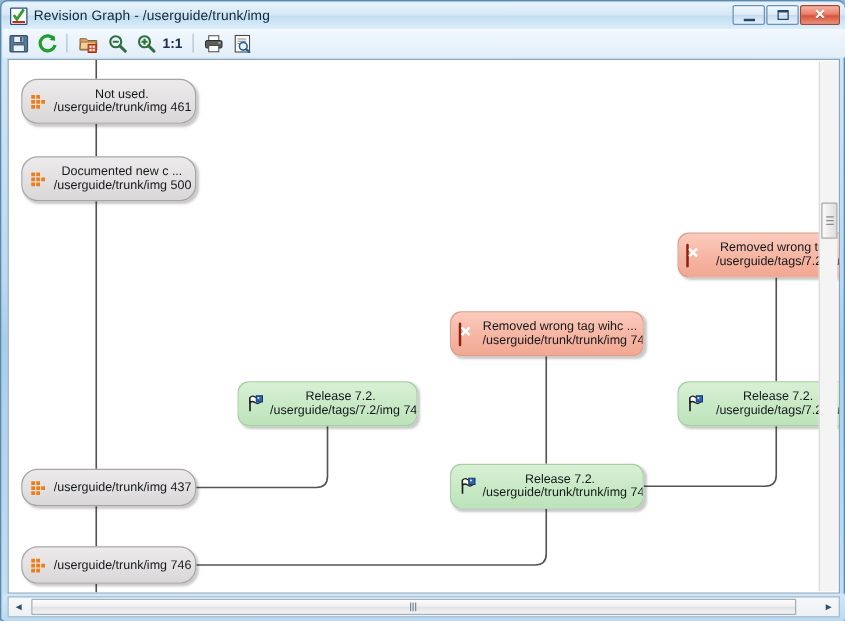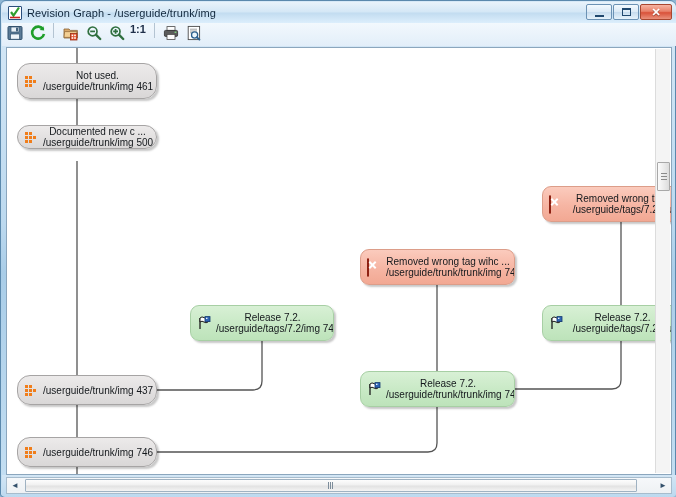--- a/index.html
+++ b/index.html
@@ -49,21 +49,21 @@
     background:linear-gradient(to bottom,#f6b3a1 0%,#e8816a 45%,#d9523a 55%,#ea917c 100%);
     border-color:#a8462f;color:#fff;font-weight:bold;
   }
   .glyph-min{display:block;width:9px;height:3px;border-bottom:2px solid #20486e;margin-top:5px;}
   .glyph-max{display:block;width:9px;height:8px;border:1px solid #20486e;border-top-width:2px;box-sizing:border-box;}
   .glyph-close{font-size:11px;line-height:11px;font-weight:bold;text-shadow:0 1px 0 rgba(0,0,0,.35);}
 
   
   .toolbar{
     position:absolute;left:1px;top:22px;width:674px;height:23px;
-    display:flex;align-items:flex-start;
+    display:flex;align-items:center;
     background:linear-gradient(to bottom,#f2f8fd 0%,#e2eef9 100%);
   }
   .tb-item{
     width:21px;height:19px;margin-left:2px;display:flex;align-items:center;justify-content:center;
     border-radius:2px;
   }
   .tb-sep{width:1px;height:15px;background:#b4c4d2;margin:0 4px 0 5px;}
   .tb-text{font-size:11px;font-weight:bold;color:#20304a;padding:0 3px;}
 
   
@@ -294,21 +294,21 @@
             <i style="left:10px;top:7px;"></i>
           <i style="left:2px;top:11px;"></i>
             <i style="left:6px;top:11px;"></i>
         </span>
         <span class="lbl">
           <span class="l1">Not used.</span>
           <span class="l2">/userguide/trunk/img 461</span>
         </span>
       </div>
 
-      <div class="node gray" style="left:10px;top:77px;width:140px;height:24px;">
+      <div class="node gray" style="left:10px;top:77px;width:140px;height:36px;">
         <span class="ico ico-mod">
           <i style="left:2px;top:3px;"></i>
             <i style="left:6px;top:3px;"></i>
           <i style="left:2px;top:7px;"></i>
             <i style="left:6px;top:7px;"></i>
             <i style="left:10px;top:7px;"></i>
           <i style="left:2px;top:11px;"></i>
             <i style="left:6px;top:11px;"></i>
         </span>
         <span class="lbl">

